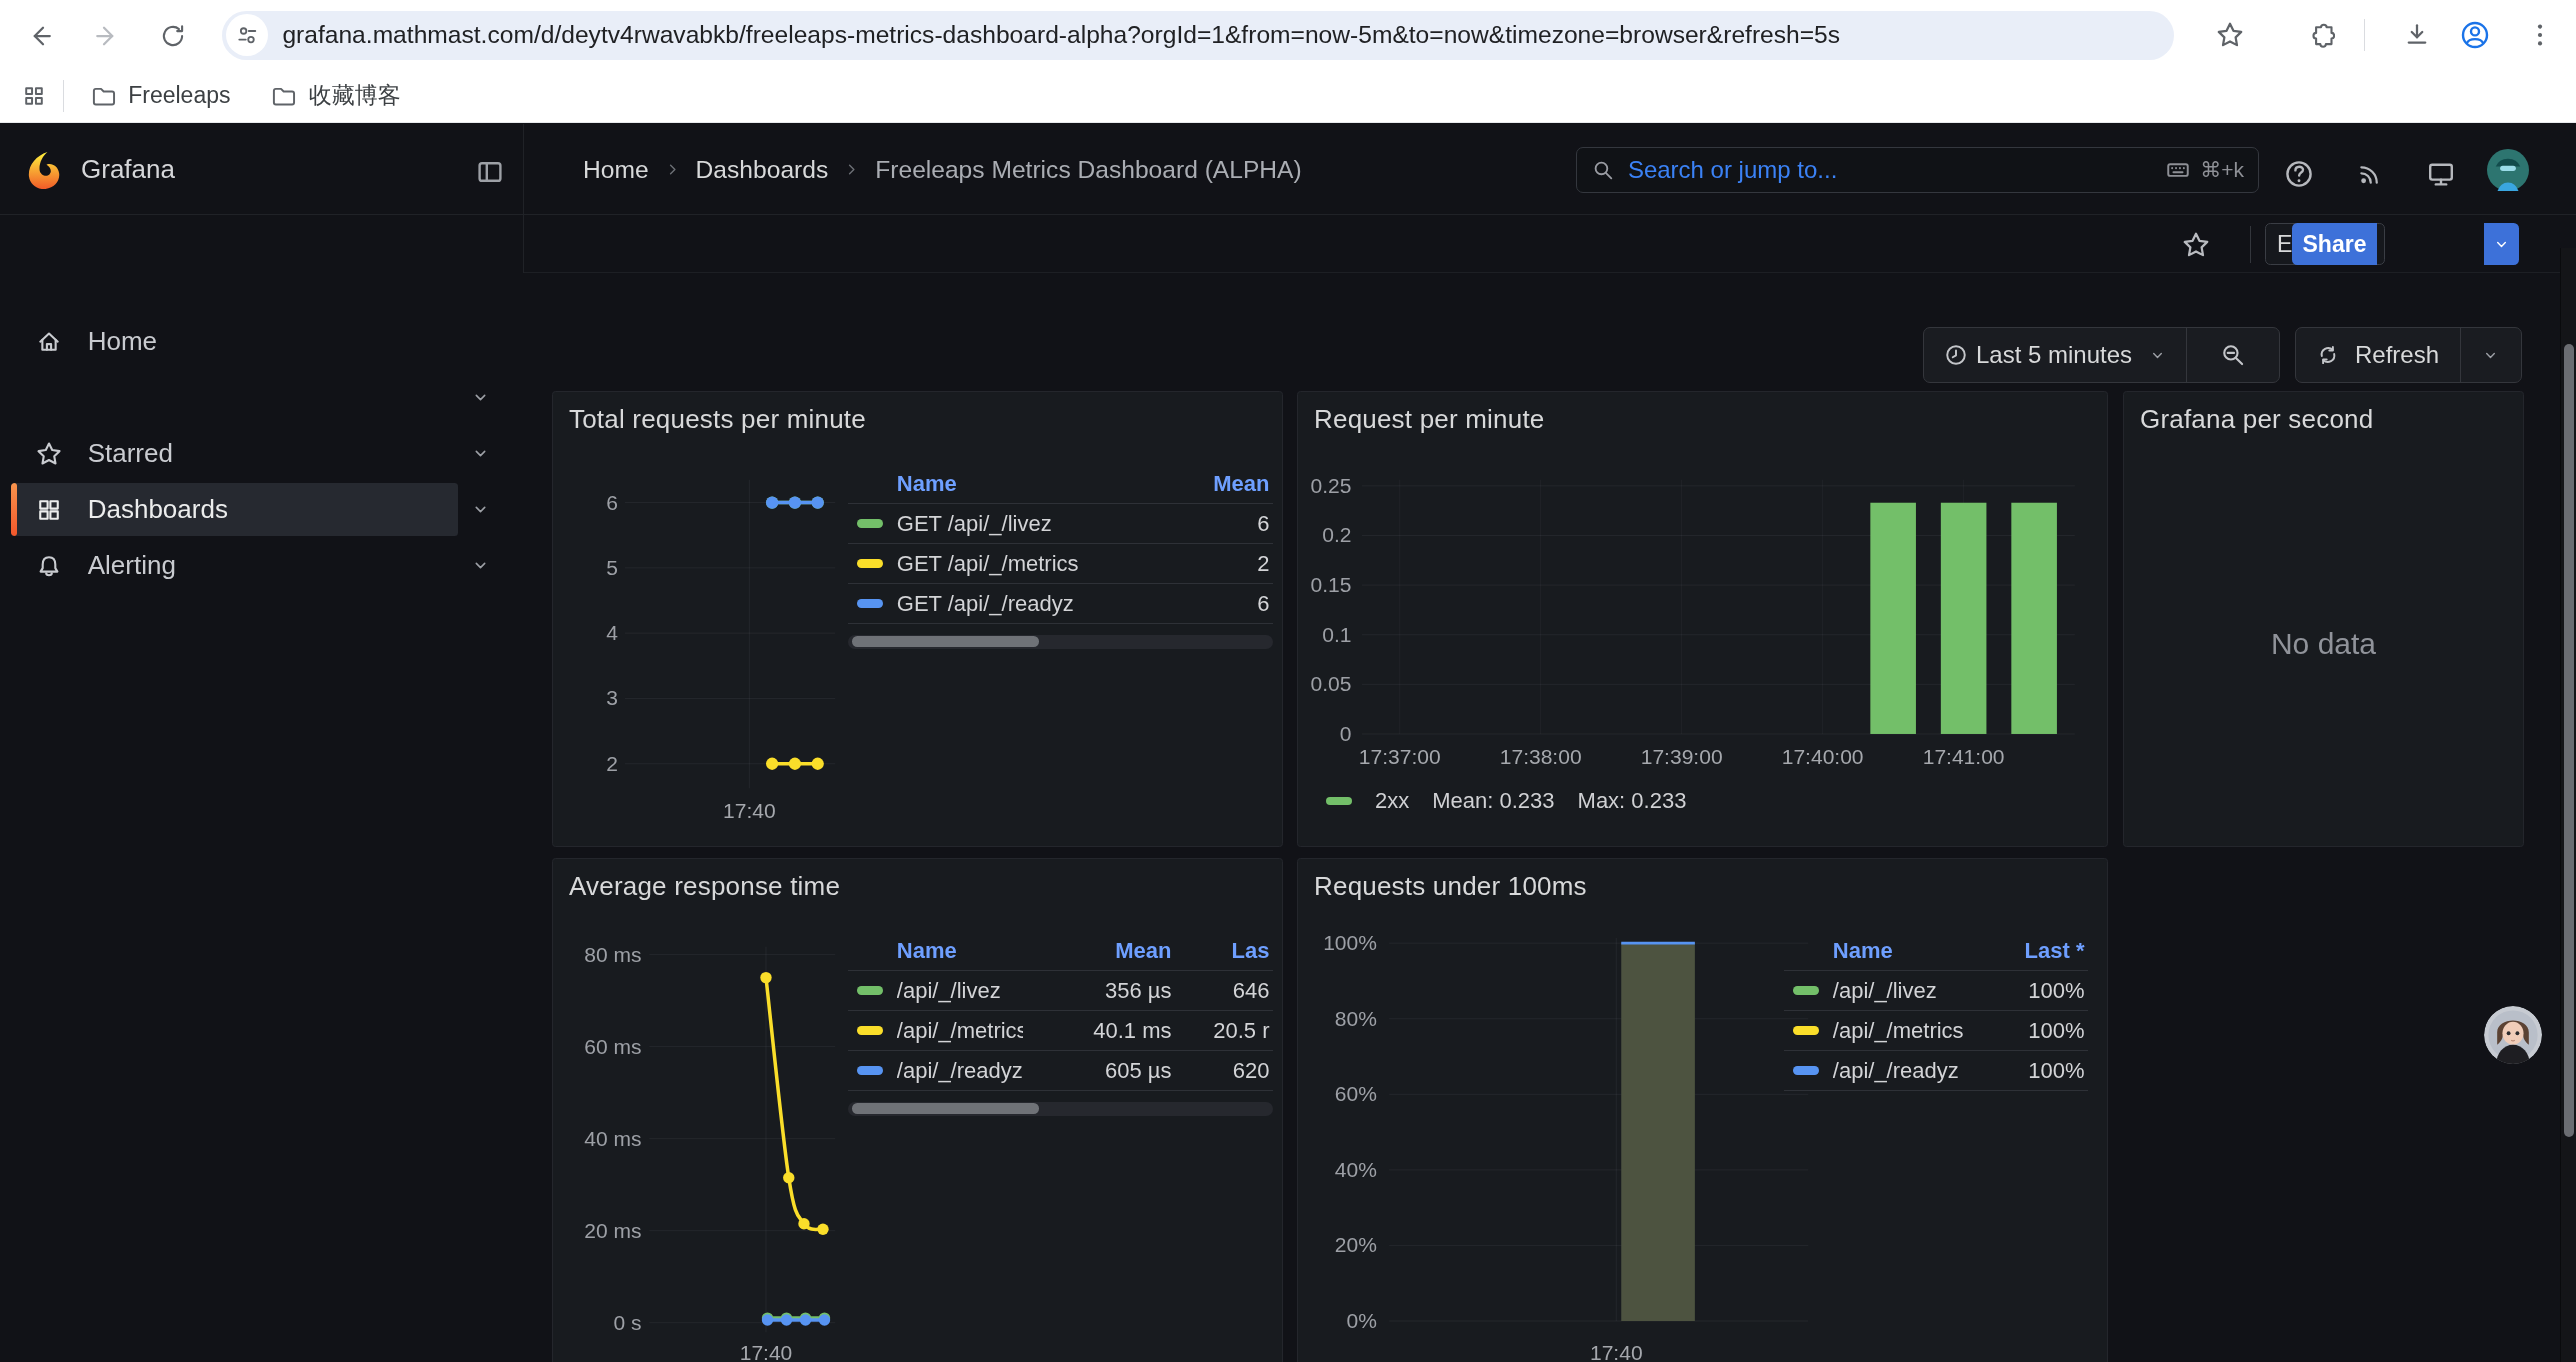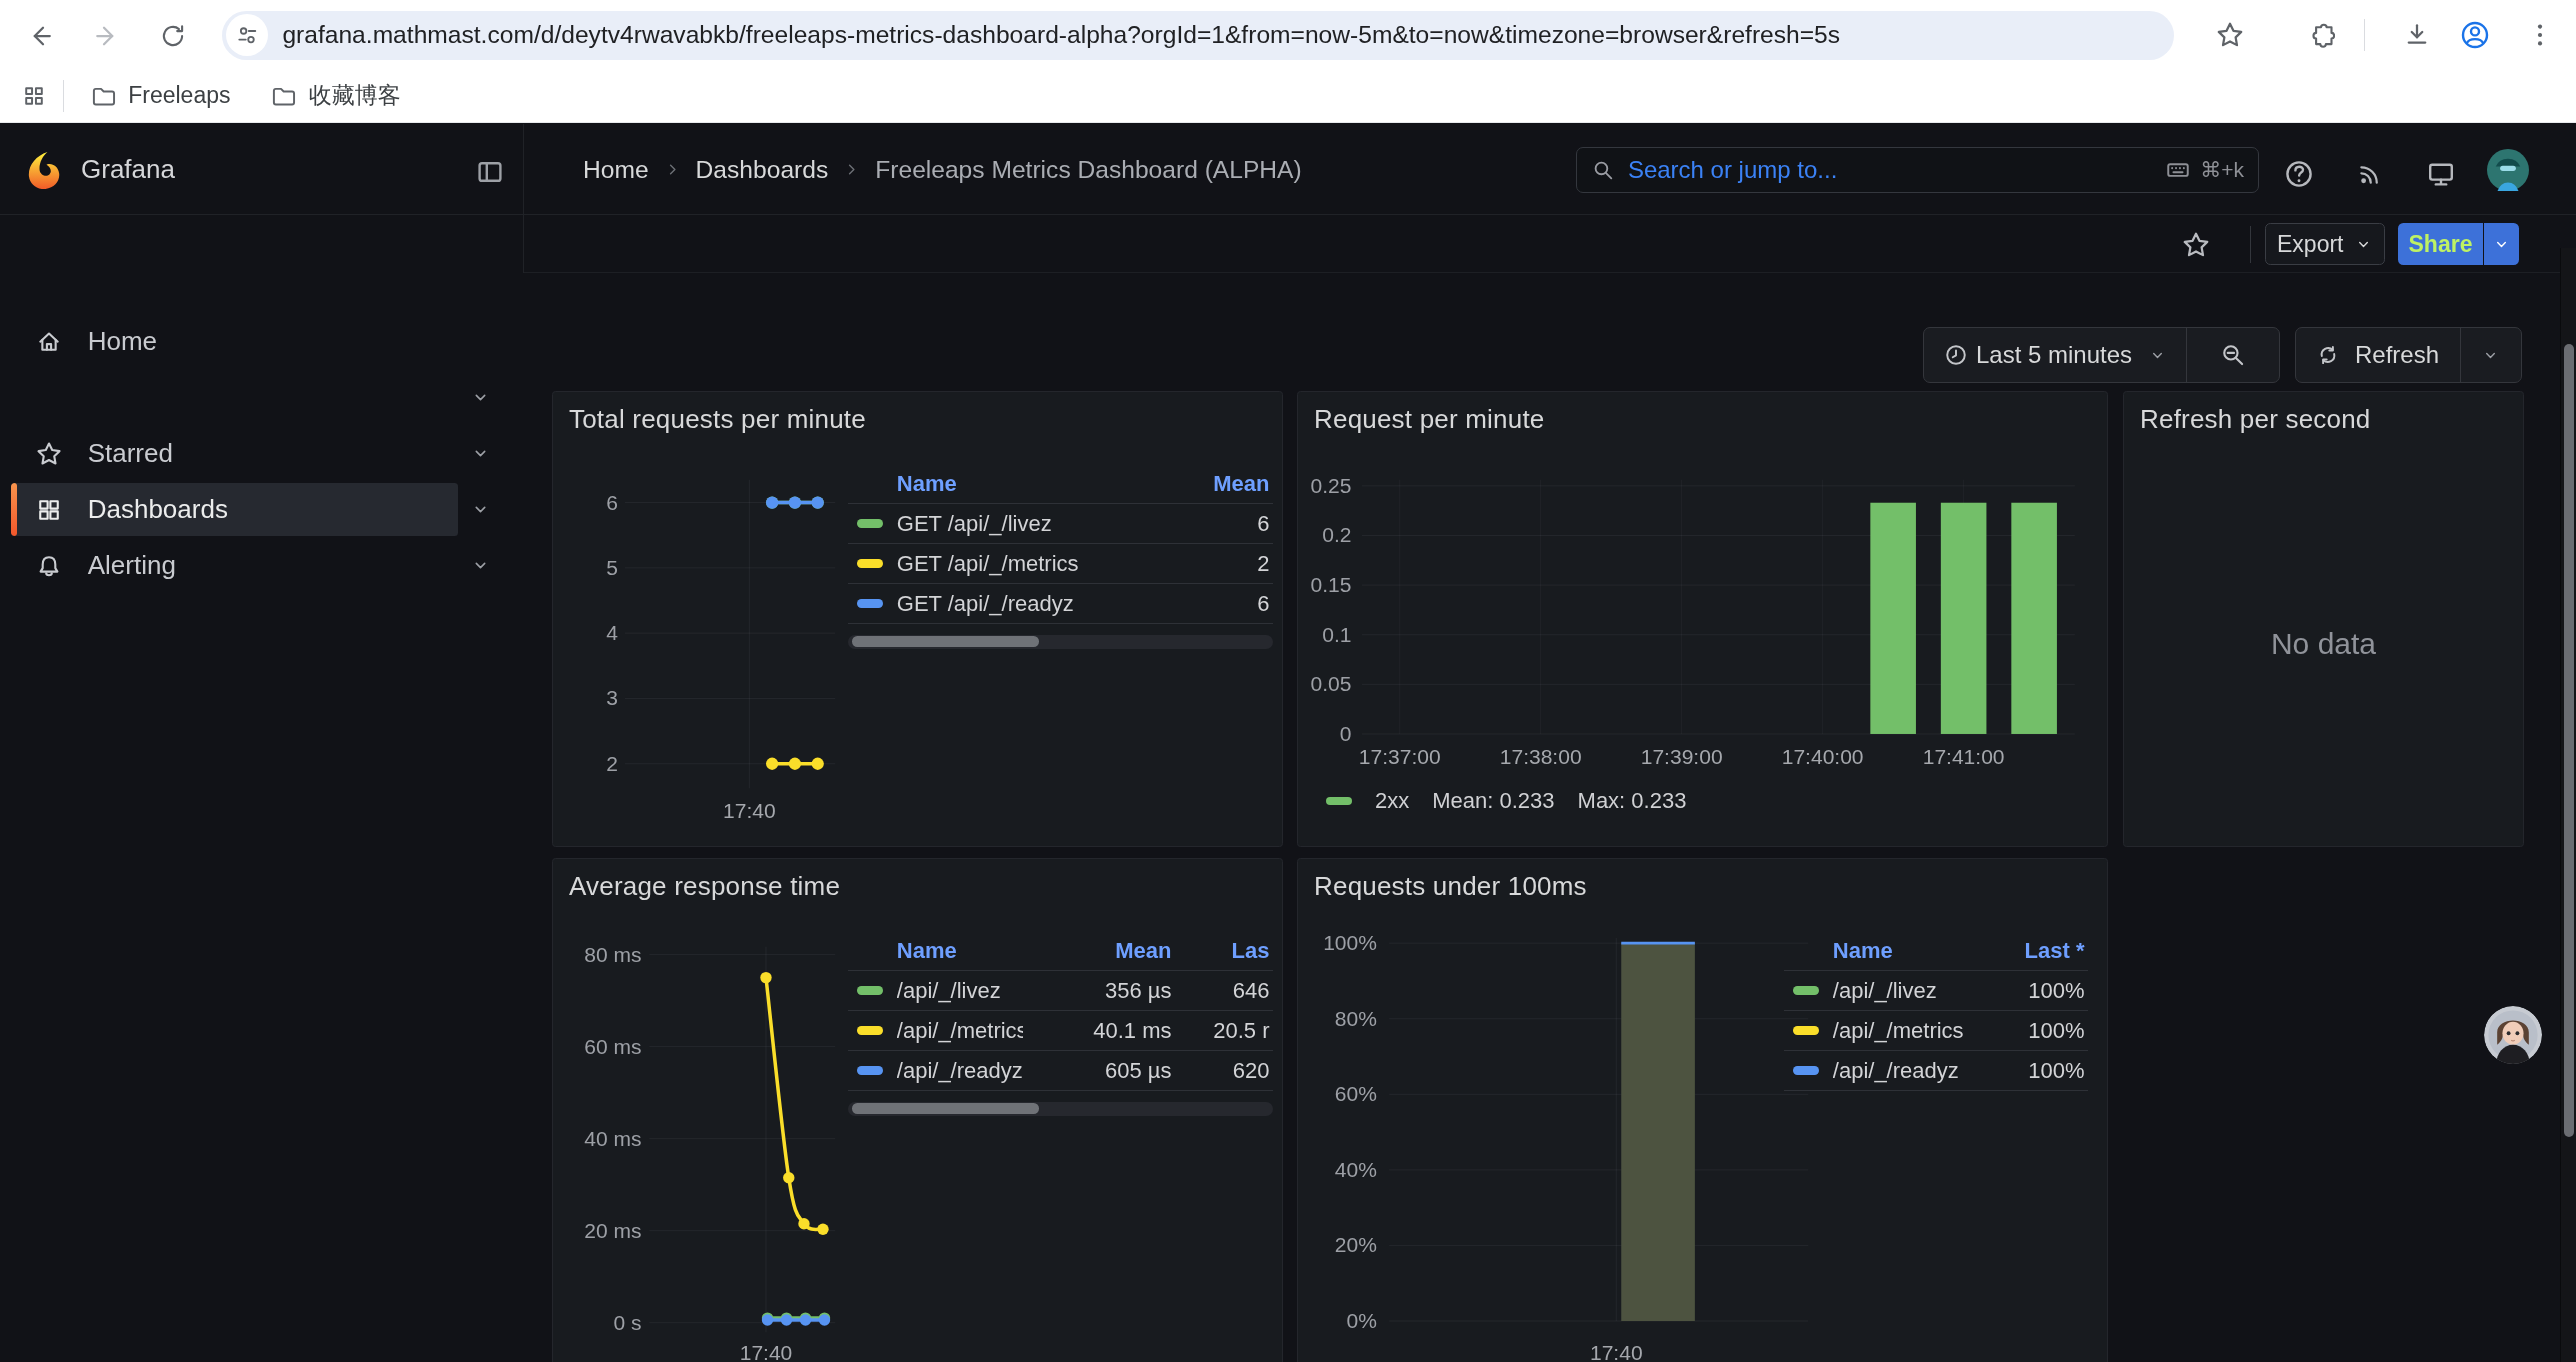--- a/index.html
+++ b/index.html
@@ -46,21 +46,21 @@
   #search-placeholder { color:#3b82f6; font-size:24px; margin-left:12.3px; flex:1; }
   #search-shortcut { display:flex; align-items:center; gap:8.8px; color:#8e9096; font-size:21px; }
   .hdr-icon { position:absolute; top:32px; width:35px; height:35px; color:#b6b8bd; }
 
   #controls-row { position:absolute; top:91px; left:524px; width:2052px; height:58px; border-bottom:0.9px solid #1d1f24; }
   #star-dash { position:absolute; left:1654px; top:12.3px; width:35px; height:35px; color:#b9bbc0; }
   #ctrl-divider { position:absolute; left:1726px; top:10.5px; width:0.9px; height:37px; background:#33363c; }
   .gf-btn { position:absolute; top:8px; height:42px; border:0.9px solid #3a3d44; background:#16181d; border-radius:5.3px;
     color:#d8d9da; font-size:23px; display:flex; align-items:center; justify-content:center; gap:10.5px; }
   #export-btn { left:1741px; width:120px; }
-  #share-btn { left:1874px; width:85px; background:#3D71D9; border:none; color:#bef264; border-radius:5.3px 0 0 5.3px; font-weight:700; }
+  #share-btn { left:1768px; width:85px; background:#3D71D9; border:none; color:#ffffff; border-radius:5.3px 0 0 5.3px; font-weight:700; }
   #share-chevron { left:1960px; width:35px; background:#3D71D9; border:none; color:#ffffff; border-radius:0 5.3px 5.3px 0; }
 
   
   #sidebar { position:absolute; left:0; top:91px; width:523px; height:1148px; }
   .side-item { position:absolute; left:10.5px; width:447px; height:53px; border-radius:3.5px; display:flex;
     align-items:center; padding-left:24.6px; gap:24.6px; color:#c9cbd0; font-size:26px; overflow:hidden; }
   .side-item.sel { background:#262930; color:#eceded; }
   .side-item .accent { position:absolute; left:0; top:0; width:6.1px; height:53px; border-radius:3.5px;
     background:linear-gradient(180deg,#f9944d,#f2572b); }
   .side-chev { position:absolute; left:463px; width:35px; height:35px; color:#9da0a6; display:flex; align-items:center; justify-content:center; }
@@ -529,21 +529,21 @@
       </svg>
     <div id="p2-legend">
       <span class="pill" style="background:#73BF69;margin-right:0"></span>
       <span>2xx</span>
       <span>Mean: 0.233</span>
       <span>Max: 0.233</span>
     </div>
   </div>
 
   <div class="panel" style="left:2123px;top:267px;width:401px;height:456px">
-    <div class="panel-title">Refresh per second</div>
+    <div class="panel-title">Grafana per second</div>
     <div id="no-data">No data</div>
   </div>
 
   <div class="panel" style="left:552px;top:734px;width:731px;height:526px">
     <div class="panel-title">Average response time</div>
     <svg class="chart" id="chart-art" width="731" height="526" viewBox="0 0 834 600">
         <line x1="110" y1="109" x2="322" y2="109" stroke="rgba(204,204,220,0.08)"></line>
         <text x="101" y="117" text-anchor="end" fill="#9da0a6" font-size="24">80 ms</text>
         <line x1="110" y1="214" x2="322" y2="214" stroke="rgba(204,204,220,0.08)"></line>
         <text x="101" y="222" text-anchor="end" fill="#9da0a6" font-size="24">60 ms</text>

